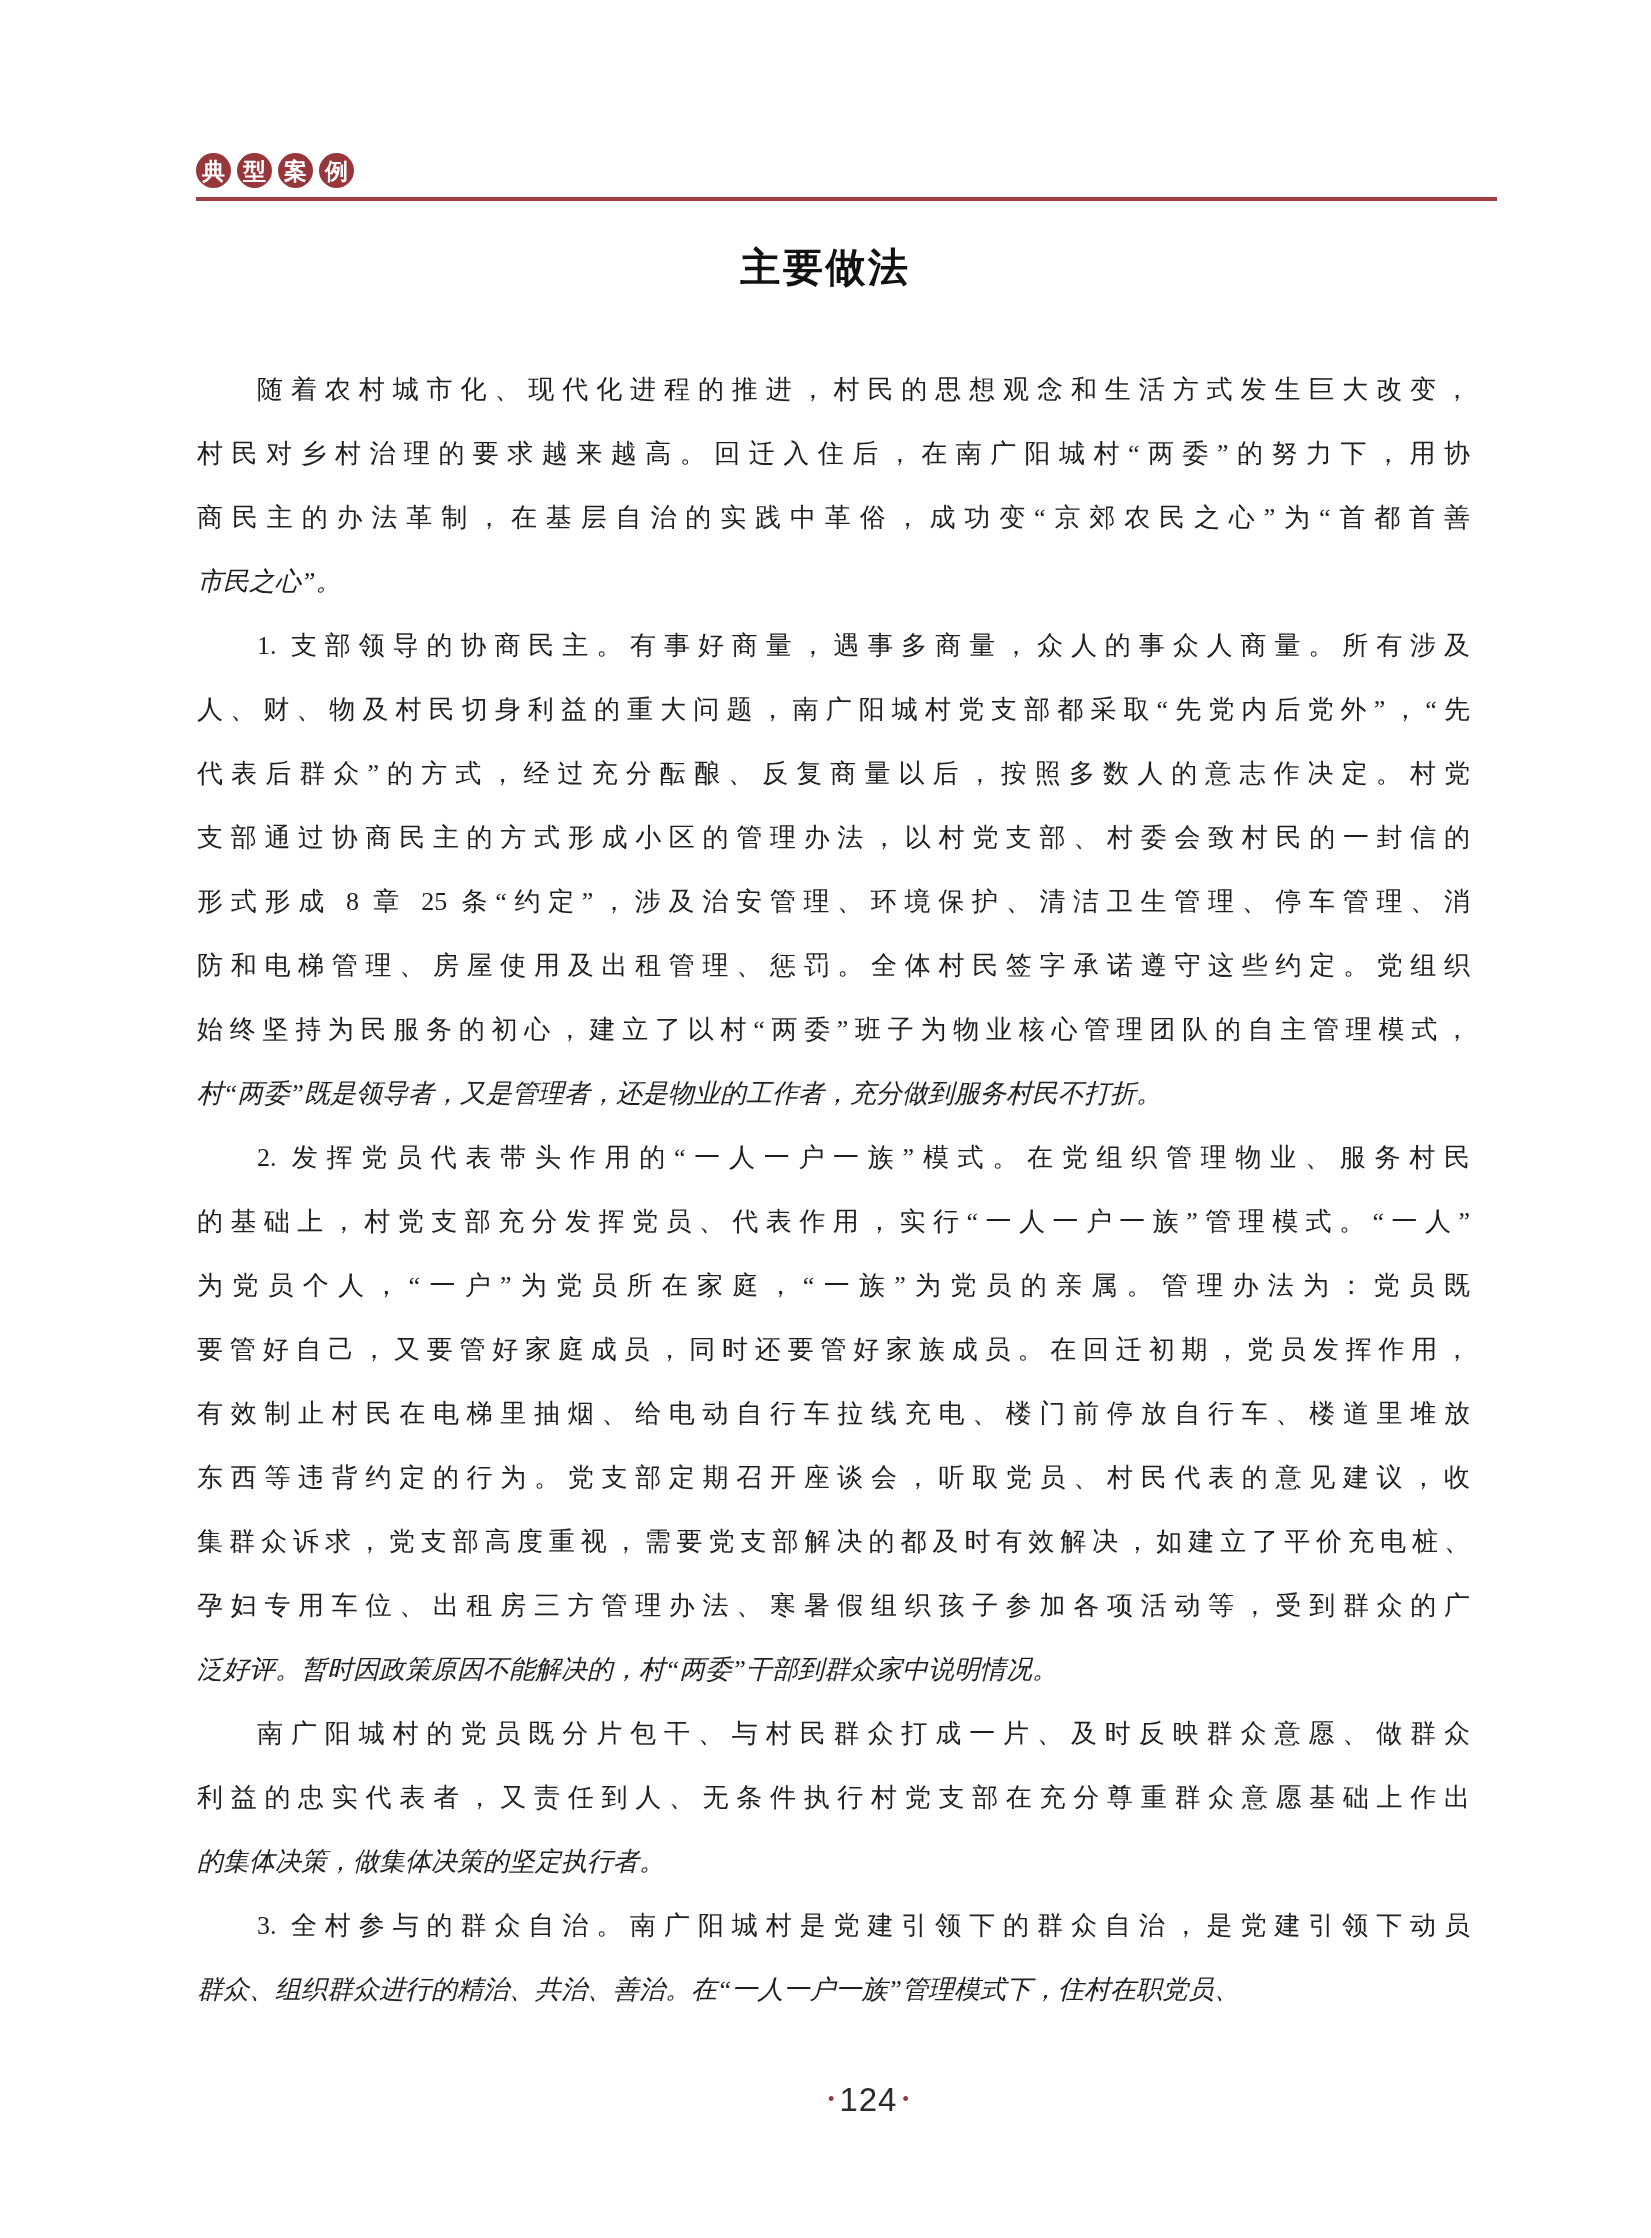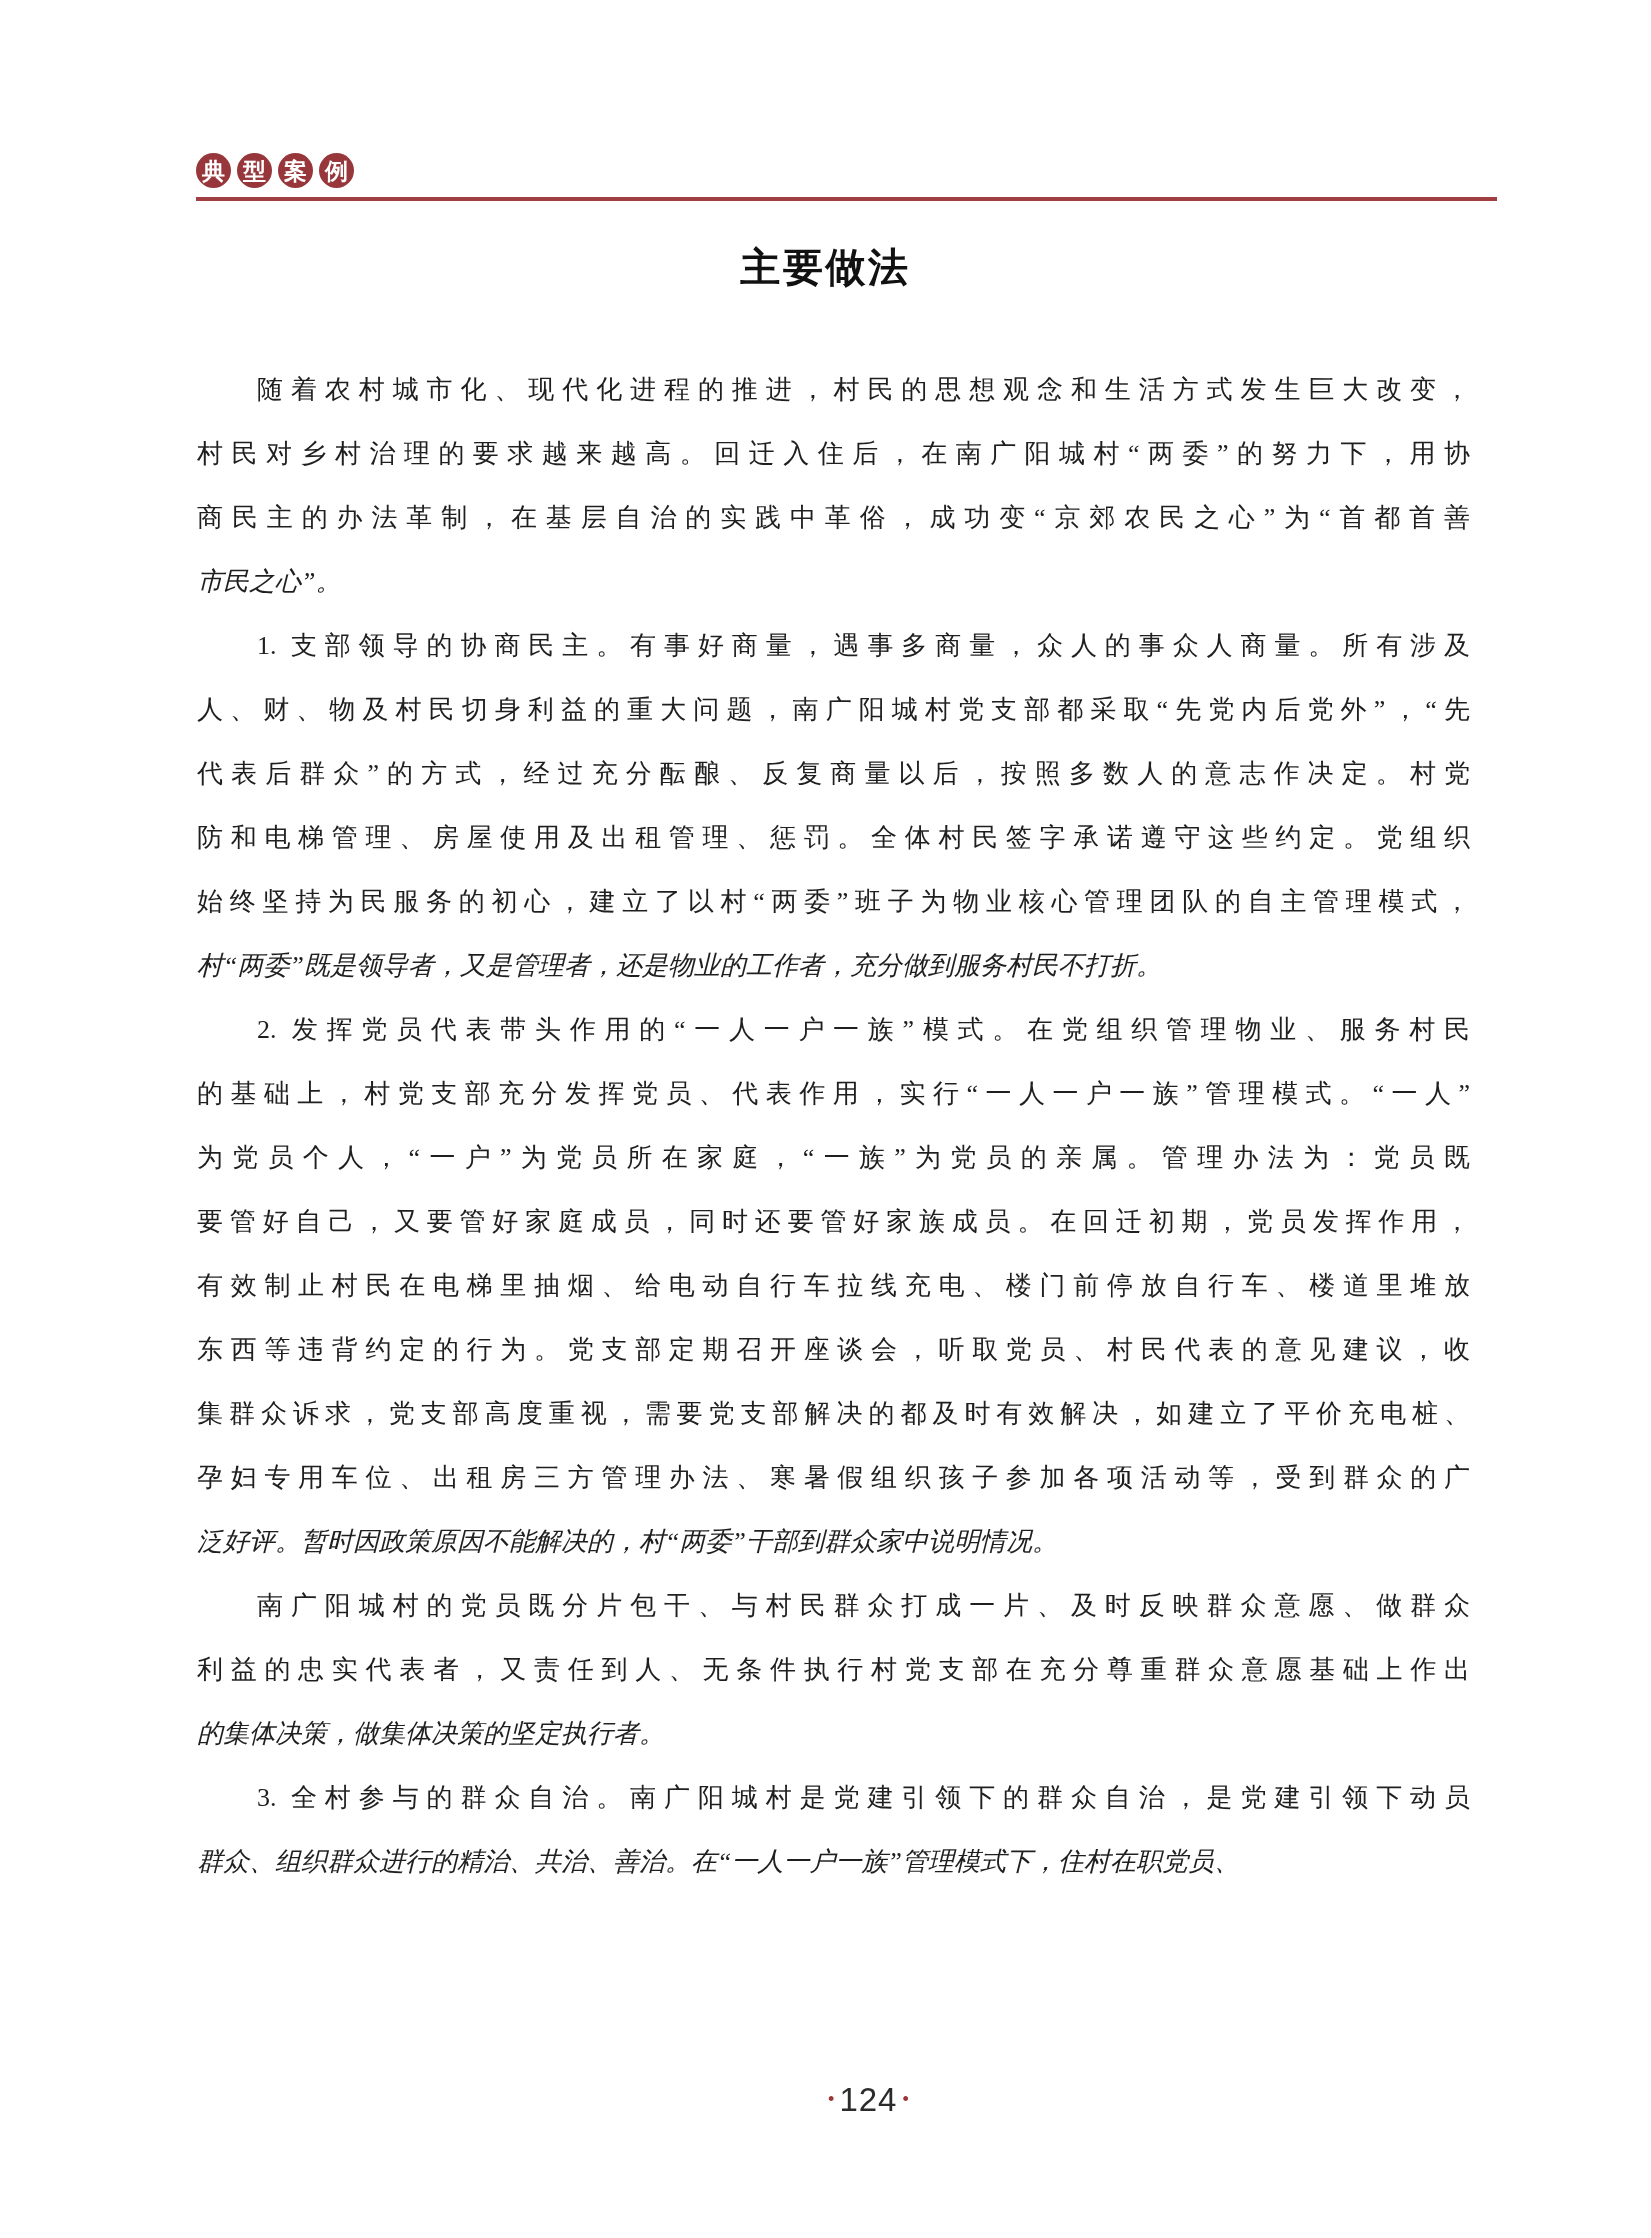--- a/index.html
+++ b/index.html
@@ -127,20 +127,22 @@
   <h1 class="title">主要做法</h1>
 
   <div class="body" id="body">
       <div class="line first">随着农村城市化、现代化进程的推进，村民的思想观念和生活方式发生巨大改变，</div>
       <div class="line">村民对乡村治理的要求越来越高。回迁入住后，在南广阳城村“两委”的努力下，用协</div>
       <div class="line">商民主的办法革制，在基层自治的实践中革俗，成功变“京郊农民之心”为“首都首善</div>
       <div class="line last">市民之心”。</div>
       <div class="line first">1. 支部领导的协商民主。有事好商量，遇事多商量，众人的事众人商量。所有涉及</div>
       <div class="line">人、财、物及村民切身利益的重大问题，南广阳城村党支部都采取“先党内后党外”，“先</div>
       <div class="line">代表后群众”的方式，经过充分酝酿、反复商量以后，按照多数人的意志作决定。村党</div>
+      <div class="line">支部通过协商民主的方式形成小区的管理办法，以村党支部、村委会致村民的一封信的</div>
+      <div class="line">形式形成 8 章 25 条“约定”，涉及治安管理、环境保护、清洁卫生管理、停车管理、消</div>
       <div class="line">防和电梯管理、房屋使用及出租管理、惩罚。全体村民签字承诺遵守这些约定。党组织</div>
       <div class="line">始终坚持为民服务的初心，建立了以村“两委”班子为物业核心管理团队的自主管理模式，</div>
       <div class="line last">村“两委”既是领导者，又是管理者，还是物业的工作者，充分做到服务村民不打折。</div>
       <div class="line first">2. 发挥党员代表带头作用的“一人一户一族”模式。在党组织管理物业、服务村民</div>
       <div class="line">的基础上，村党支部充分发挥党员、代表作用，实行“一人一户一族”管理模式。“一人”</div>
       <div class="line">为党员个人，“一户”为党员所在家庭，“一族”为党员的亲属。管理办法为：党员既</div>
       <div class="line">要管好自己，又要管好家庭成员，同时还要管好家族成员。在回迁初期，党员发挥作用，</div>
       <div class="line">有效制止村民在电梯里抽烟、给电动自行车拉线充电、楼门前停放自行车、楼道里堆放</div>
       <div class="line">东西等违背约定的行为。党支部定期召开座谈会，听取党员、村民代表的意见建议，收</div>
       <div class="line">集群众诉求，党支部高度重视，需要党支部解决的都及时有效解决，如建立了平价充电桩、</div>

